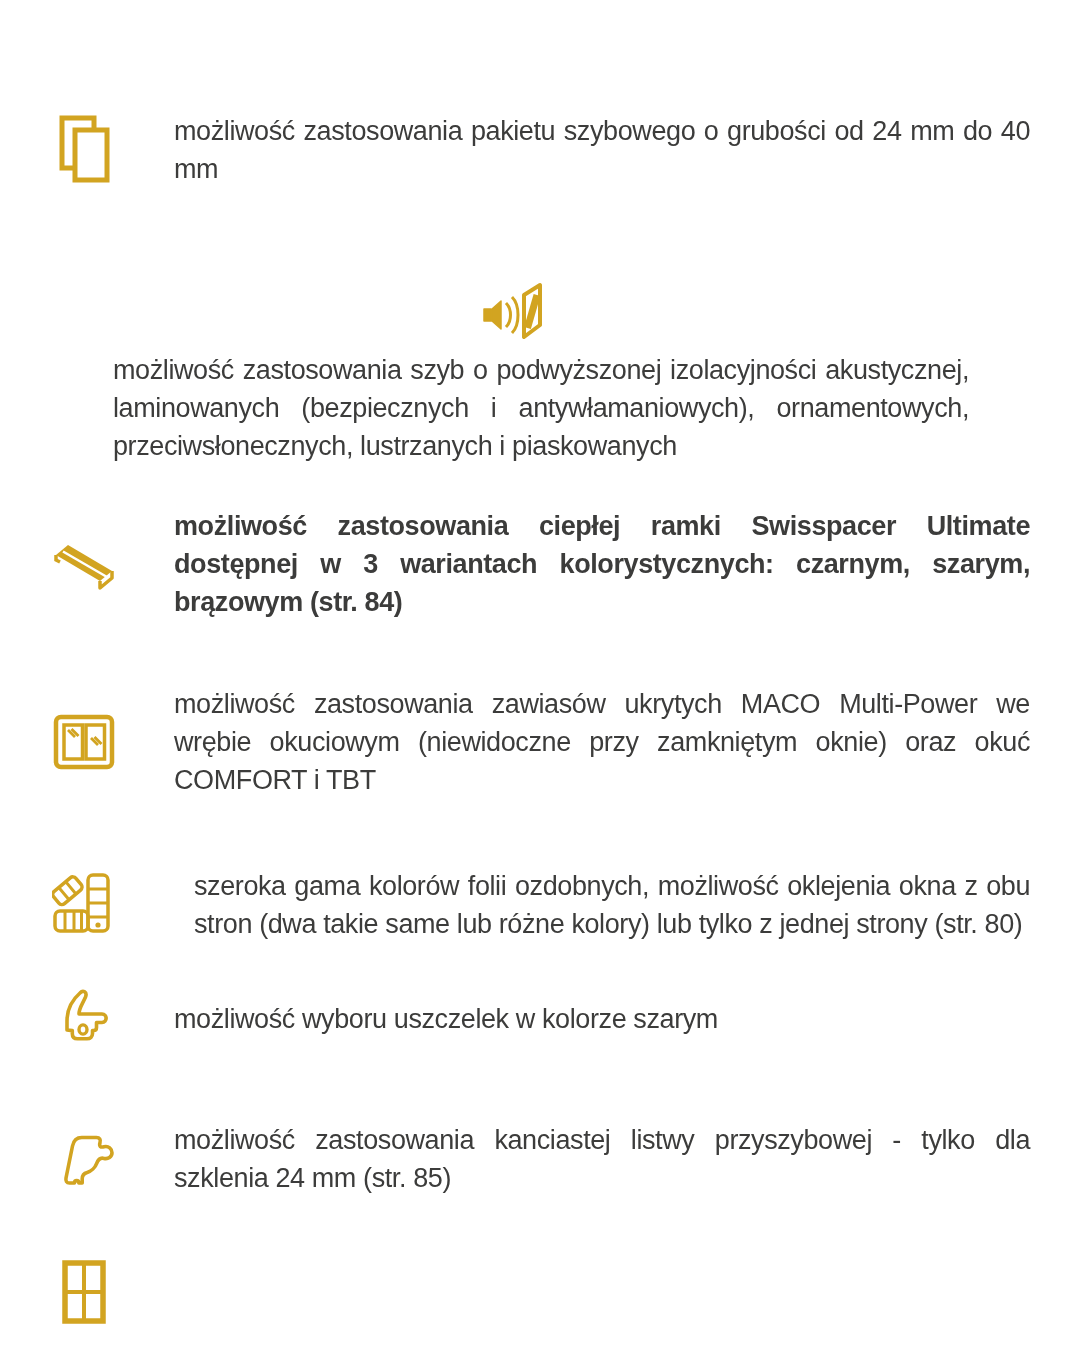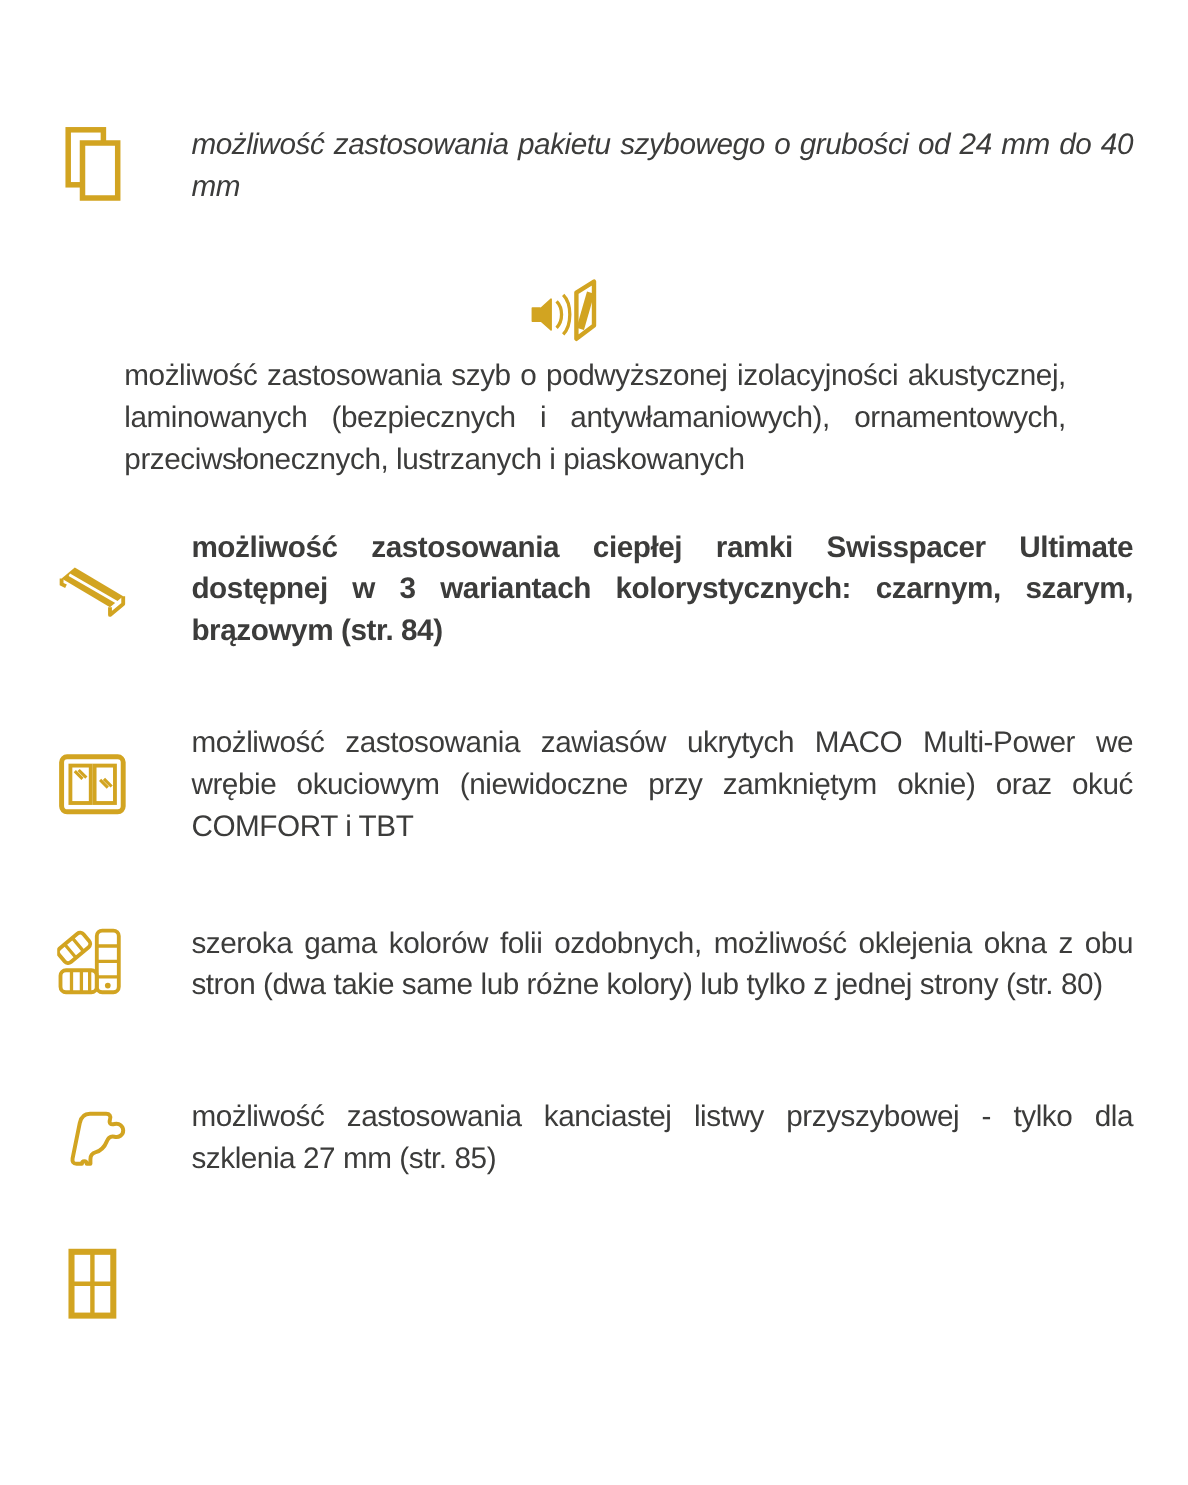--- a/index.html
+++ b/index.html
@@ -14,25 +14,25 @@
     background: #ffffff;
     box-sizing: border-box;
     padding: 112px 50px 40px 52px;
     font-family: "Liberation Sans", sans-serif;
     overflow: hidden;
   }
   .feature-row {
     display: flex;
     align-items: center;
   }
-  .feature-row.r1 { margin-bottom: 62px; font-style: italic; }
+  .feature-row.r1 { margin-bottom: 91px; }
   .feature-row.r2 { margin-bottom: 42px; flex-direction: column; }
   .feature-row.r3 { margin-bottom: 64px; font-weight: bold; }
   .feature-row.r4 { margin-bottom: 68px; }
-  .feature-row.r5 { margin-bottom: 82px; }
+  .feature-row.r5 { margin-bottom: 40px; gap: 20px; }
   .feature-row.r6 { margin-bottom: 66px; }
   .feature-row.r7 { margin-bottom: 60px; }
   .icon-cell {
     flex: 0 0 64px;
     width: 64px;
     height: 72px;
     margin-right: 58px;
     display: flex;
     align-items: center;
     justify-content: center;
@@ -119,28 +119,37 @@
         <rect x="36" y="6" width="20" height="56" rx="5" stroke="#D2A421" stroke-width="3.5"></rect>
         <path d="M36 20 h20 M36 34 h20 M36 48 h20" stroke="#D2A421" stroke-width="3"></path>
         <circle cx="46" cy="56" r="2.6" fill="#D2A421"></circle>
         <rect x="3" y="42" width="33" height="20" rx="5" stroke="#D2A421" stroke-width="3.5"></rect>
         <path d="M13 42 v20 M22 42 v20 M29.5 42 v20" stroke="#D2A421" stroke-width="3"></path>
       </svg>
     </div>
     <div class="feature-text">szeroka gama kolorów folii ozdobnych, możliwość oklejenia okna z obu stron (dwa takie same lub różne kolory) lub tylko z jednej strony (str. 80)</div>
   </div>
 
+  <div class="feature-row r6">
+    <div class="icon-cell">
+      <svg viewBox="0 0 64 72" fill="none">
+        <path d="M15 47 L15 38 C15 27 20 17 28 10 C31 6.6 35.5 9 33.5 14 C30.5 21 27 25 27 31 L50 31 C55.5 31 55.5 39.5 50 39.5 L44.5 39.5 L44.5 44.5 C44.5 46.6 43.4 47.6 41.4 47.6 L40.5 47.6 L40.5 50.5 C40.5 53.8 38.3 55.8 35 55.8 L25.5 55.8 C22.2 55.8 20.3 53.8 20.3 50.5 L20.3 47.6 Z" stroke="#D2A421" stroke-width="3.6" stroke-linejoin="round"></path>
+        <ellipse cx="31" cy="46.5" rx="4" ry="4.6" stroke="#D2A421" stroke-width="3.4"></ellipse>
+      </svg>
+    </div>
+    <div class="feature-text">możliwość wyboru uszczelek w kolorze szarym</div>
+  </div>
 
   <div class="feature-row r7">
     <div class="icon-cell">
       <svg viewBox="0 0 64 72" fill="none">
         <path d="M22.5 60 L17.5 60 C14.5 60 13.5 58 14 55 L20.5 23 C21.6 17.5 24.5 14.5 29.8 14.5 L44.5 14.5 C47.6 14.5 49 16.6 48 19.6 C46.9 23.2 48.5 24.7 52 23.8 C56.6 22.7 60 25.8 60 29.8 C60 33.9 56 36.4 52 35.4 C48.1 34.4 46.2 36.4 44.7 40.4 C43.2 44.5 39.2 48.4 35.2 49.4 C31.7 50.3 30.2 52.3 30.2 55.8 L30.2 60 L26.8 60 C26.8 56.8 22.5 56.8 22.5 60 Z" stroke="#D2A421" stroke-width="3.6" stroke-linejoin="round"></path>
       </svg>
     </div>
-    <div class="feature-text">możliwość zastosowania kanciastej listwy przyszybowej - tylko dla szklenia 27 mm (str. 85)</div>
+    <div class="feature-text">możliwość zastosowania kanciastej listwy przyszybowej - tylko dla szklenia 24 mm (str. 85)</div>
   </div>
 
   <div class="feature-row r8">
     <div class="icon-cell">
       <svg viewBox="0 0 64 72" fill="none">
         <rect x="13" y="6" width="38" height="58" stroke="#D2A421" stroke-width="5.5"></rect>
         <path d="M32 6 V64 M13 35 H51" stroke="#D2A421" stroke-width="4"></path>
       </svg>
     </div>
   </div>

